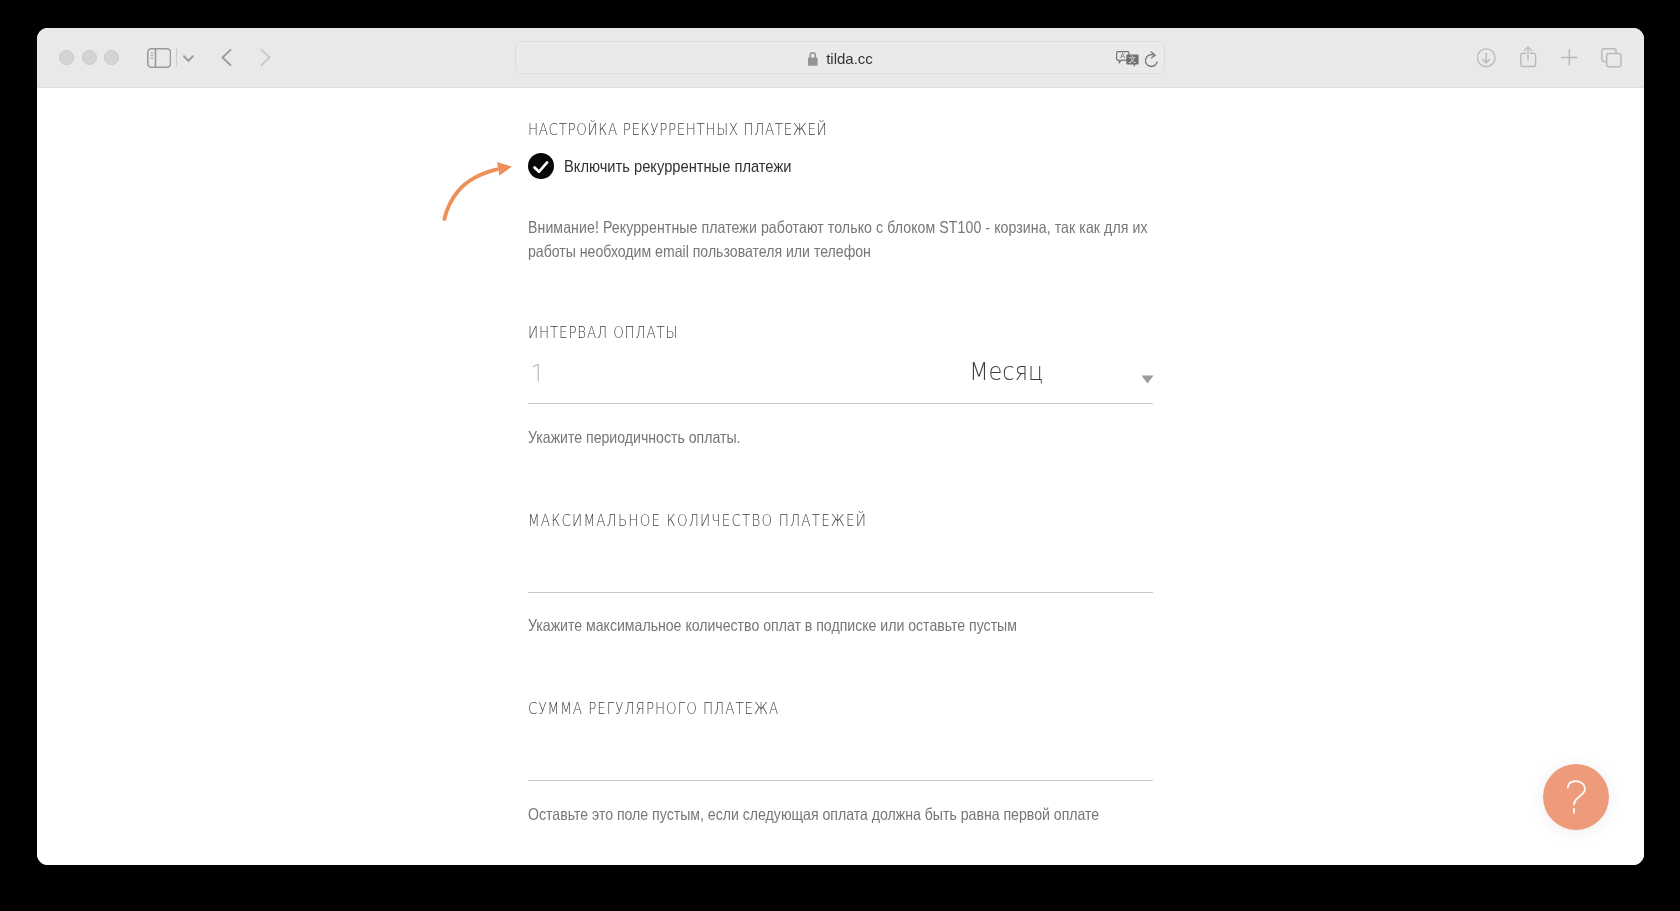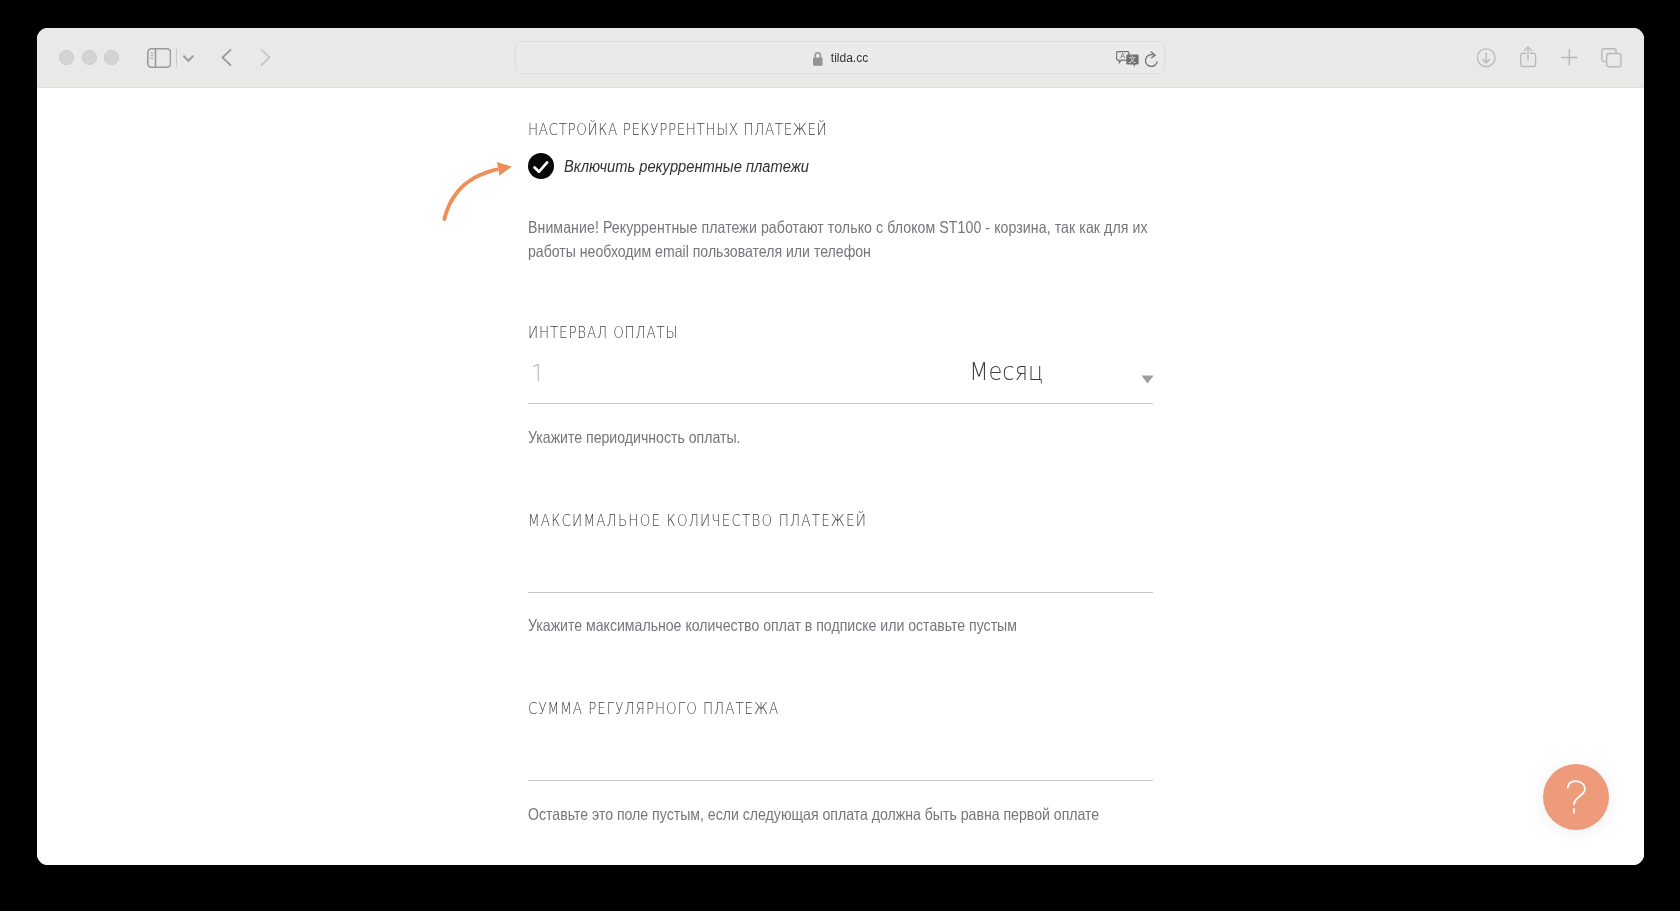--- a/index.html
+++ b/index.html
@@ -20,38 +20,38 @@
 
   .tbi{position:absolute;display:block;}
   .tb-sep{position:absolute;left:139.4px;top:19.7px;width:1px;height:19.6px;background:#cbcbc9;}
 
   
   .urlfield{position:absolute;left:478px;top:13px;width:650px;height:33px;
             border:1px solid #dcdcda;border-radius:7px;box-sizing:border-box;
             background:#eaeae8;}
   .url-center{position:absolute;left:0;top:0;width:100%;height:100%;
               display:flex;align-items:center;justify-content:center;}
-  .url-text{font-size:12px;color:#323338;margin-top:1px;}
+  .url-text{font-size:15px;color:#323338;margin-top:1px;}
 
   
   .page{position:absolute;top:60px;left:0;right:0;bottom:0;background:#fff;overflow:hidden;}
   .content{position:absolute;left:491px;top:0;width:624px;}
 
   .sect-title{position:absolute;left:0;font-family:"DejaVu Sans",sans-serif;
               font-size:15.5px;font-weight:200;letter-spacing:1.2px;
               color:#3e3f43;white-space:nowrap;transform:scaleX(0.87);transform-origin:left top;}
   .st-a{letter-spacing:0.71px}
   .st-b{letter-spacing:0.95px}
   .st-c{letter-spacing:1.35px}
   .st-d{letter-spacing:1.11px}
   .hint{position:absolute;left:0;font-size:16.5px;color:#75767a;line-height:25px;
         white-space:nowrap;transform:scaleX(0.855);transform-origin:left top;}
   .hint-wide{letter-spacing:0.11px}
 
-  .cb-row{position:absolute;left:0;display:flex;align-items:center;font-style:italic;}
+  .cb-row{position:absolute;left:0;display:flex;align-items:center;}
   .checkbox{width:26px;height:26px;border-radius:50%;background:#080808;
             display:flex;align-items:center;justify-content:center;flex:0 0 auto;}
   .cb-label{margin-left:10px;font-size:17.2px;color:#303135;white-space:nowrap;
             transform:scaleX(0.855);transform-origin:left center;}
 
   .field{position:absolute;left:0;width:625px;height:51px;border-bottom:1px solid #c9c9c9;}
   .field-val{position:absolute;left:2px;bottom:13.5px;font-size:26px;color:#bcbcbc;
              font-family:"DejaVu Sans",sans-serif;font-weight:200;
              clip-path:polygon(3px 0,100% 0,100% 22px,3px 22px);
              transform:scaleX(0.95);transform-origin:left bottom;}

